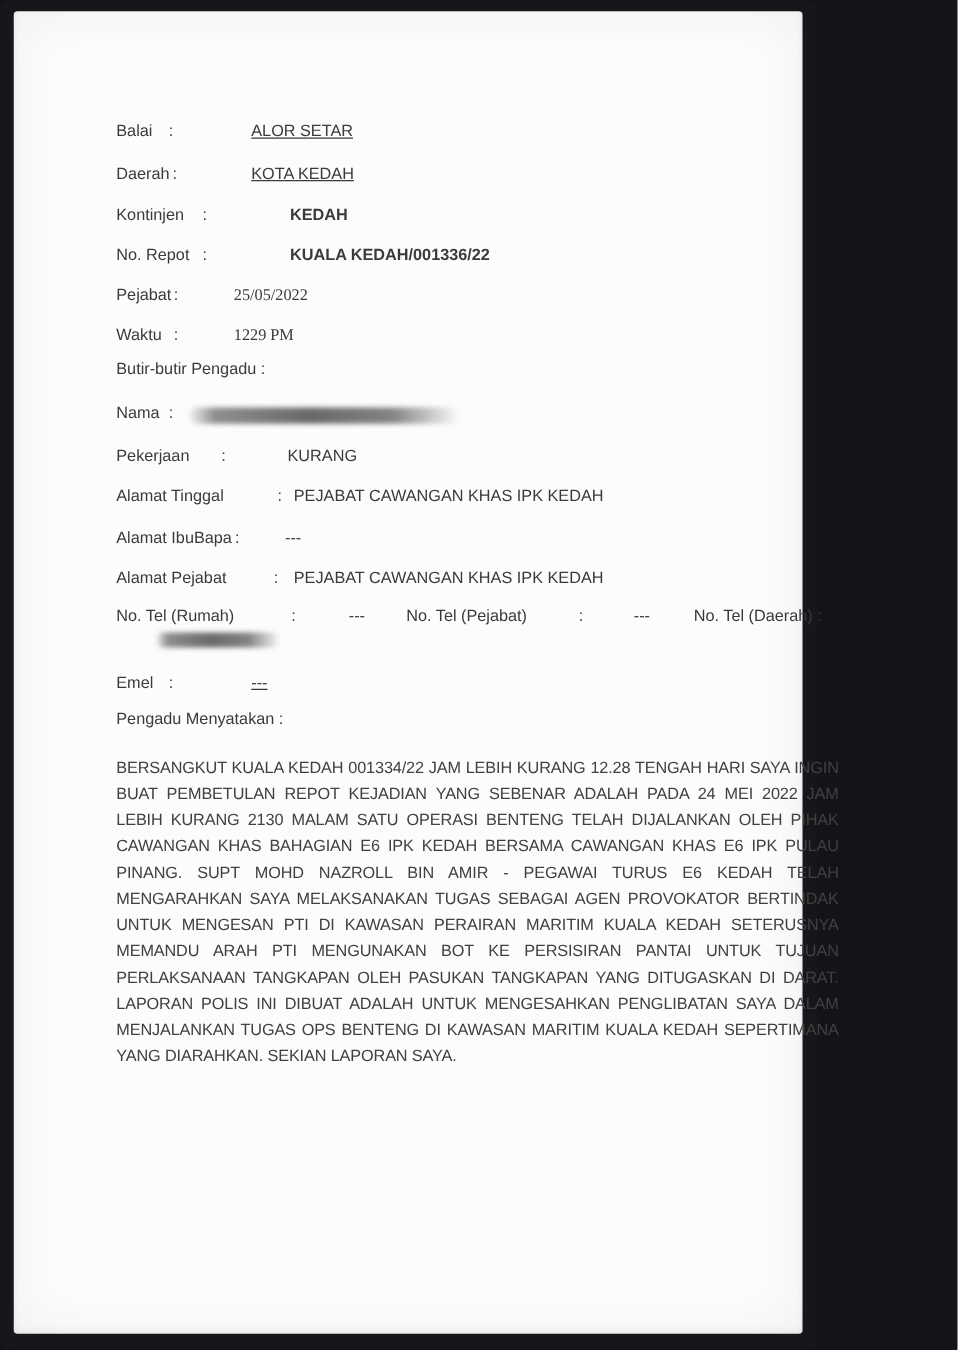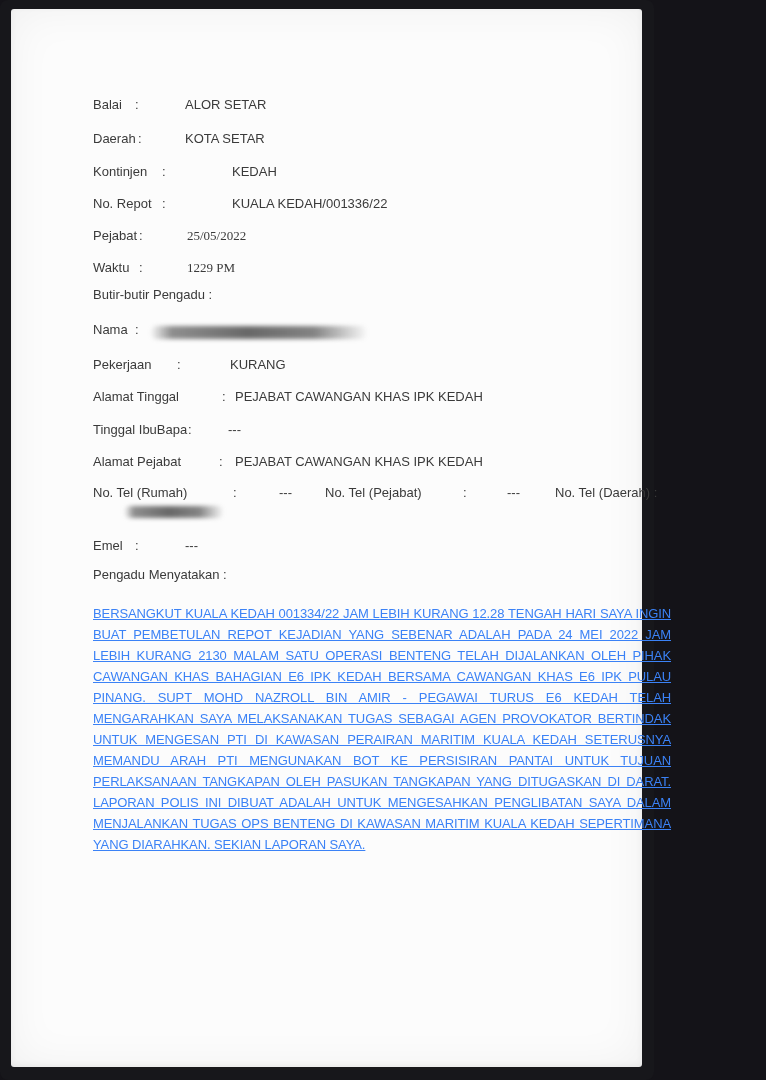--- a/index.html
+++ b/index.html
@@ -22,36 +22,35 @@
     position:absolute;left:82px;height:17px;
     font-size:13px;color:#3a3a3a;white-space:nowrap;
   }
   .row span{position:absolute;top:0;white-space:nowrap;}
   .lab{left:0;}
   
   .c42{left:42px;} .c45{left:45px;} .c46{left:46px;} .c69{left:69px;}
   .c84{left:84px;} .c95{left:95px;} .c126{left:126px;} .c129{left:129px;}
   .c140{left:140px;} .c370{left:370px;}
   
-  .v92{left:92px;} .v94{left:94px;font-family:Liberation Serif, serif;} .v135{left:135px;} .v137{left:137px;}
-  .v139{left:139px;} .v142{left:142px;}
+  .v92{left:108px;text-decoration:underline;} .v94{left:94px;font-family:Liberation Serif, serif;} .v135{left:135px;} .v137{left:137px;}
+  .v139{left:139px;font-weight:bold;} .v142{left:142px;}
   .v186{left:186px;} .v232{left:232px;} .v414{left:414px;} .v462{left:462px;}
   
   .r-balai{top:88px;} .r-daerah{top:122px;} .r-kontinjen{top:155px;}
   .r-norepot{top:187px;} .r-tarikh{top:219px;} .r-waktu{top:251px;}
   .r-butir{top:278px;} .r-nama{top:313px;} .r-pekerjaan{top:348px;}
   .r-atinggal{top:380px;} .r-aibubapa{top:413px;} .r-apejabat{top:445px;}
   .r-tel{top:476px;} .r-emel{top:529px;} .r-pengadu{top:558px;}
   .heading{font-size:13px;color:#3a3a3a;}
   .statement{
     position:absolute;left:82px;top:594px;width:578px;
-    font-size:13px;line-height:21px;color:#3b82f6;
+    font-size:13px;line-height:21px;color:#404040;
     text-align:justify;text-align-last:left;
     letter-spacing:-0.1px;
-    text-decoration:underline;
   }
   .blur-bar{
     position:absolute;border-radius:7px;
     background:linear-gradient(90deg,
       rgba(130,130,130,0) 0%,
       rgba(105,105,105,0.75) 10%,
       rgba(88,88,88,0.9) 45%,
       rgba(100,100,100,0.8) 75%,
       rgba(140,140,140,0) 100%);
     filter:blur(2.2px);
@@ -66,21 +65,21 @@
   <div class="paper">
 
     <div class="row r-balai">
       <span class="lab">Balai</span>
       <span class="c42">:</span>
       <span class="v92">ALOR SETAR</span>
     </div>
     <div class="row r-daerah">
       <span class="lab">Daerah</span>
       <span class="c45">:</span>
-      <span class="v92">KOTA SETAR</span>
+      <span class="v92">KOTA KEDAH</span>
     </div>
     <div class="row r-kontinjen">
       <span class="lab">Kontinjen</span>
       <span class="c69">:</span>
       <span class="v139">KEDAH</span>
     </div>
     <div class="row r-norepot">
       <span class="lab">No. Repot</span>
       <span class="c69">:</span>
       <span class="v139">KUALA KEDAH/001336/22</span>
@@ -110,21 +109,21 @@
       <span class="lab">Pekerjaan</span>
       <span class="c84">:</span>
       <span class="v137">KURANG</span>
     </div>
     <div class="row r-atinggal">
       <span class="lab">Alamat Tinggal</span>
       <span class="c129">:</span>
       <span class="v142">PEJABAT CAWANGAN KHAS IPK KEDAH</span>
     </div>
     <div class="row r-aibubapa">
-      <span class="lab">Tinggal IbuBapa</span>
+      <span class="lab">Alamat IbuBapa</span>
       <span class="c95">:</span>
       <span class="v135">---</span>
     </div>
     <div class="row r-apejabat">
       <span class="lab">Alamat Pejabat</span>
       <span class="c126">:</span>
       <span class="v142">PEJABAT CAWANGAN KHAS IPK KEDAH</span>
     </div>
 
     <div class="row r-tel">

